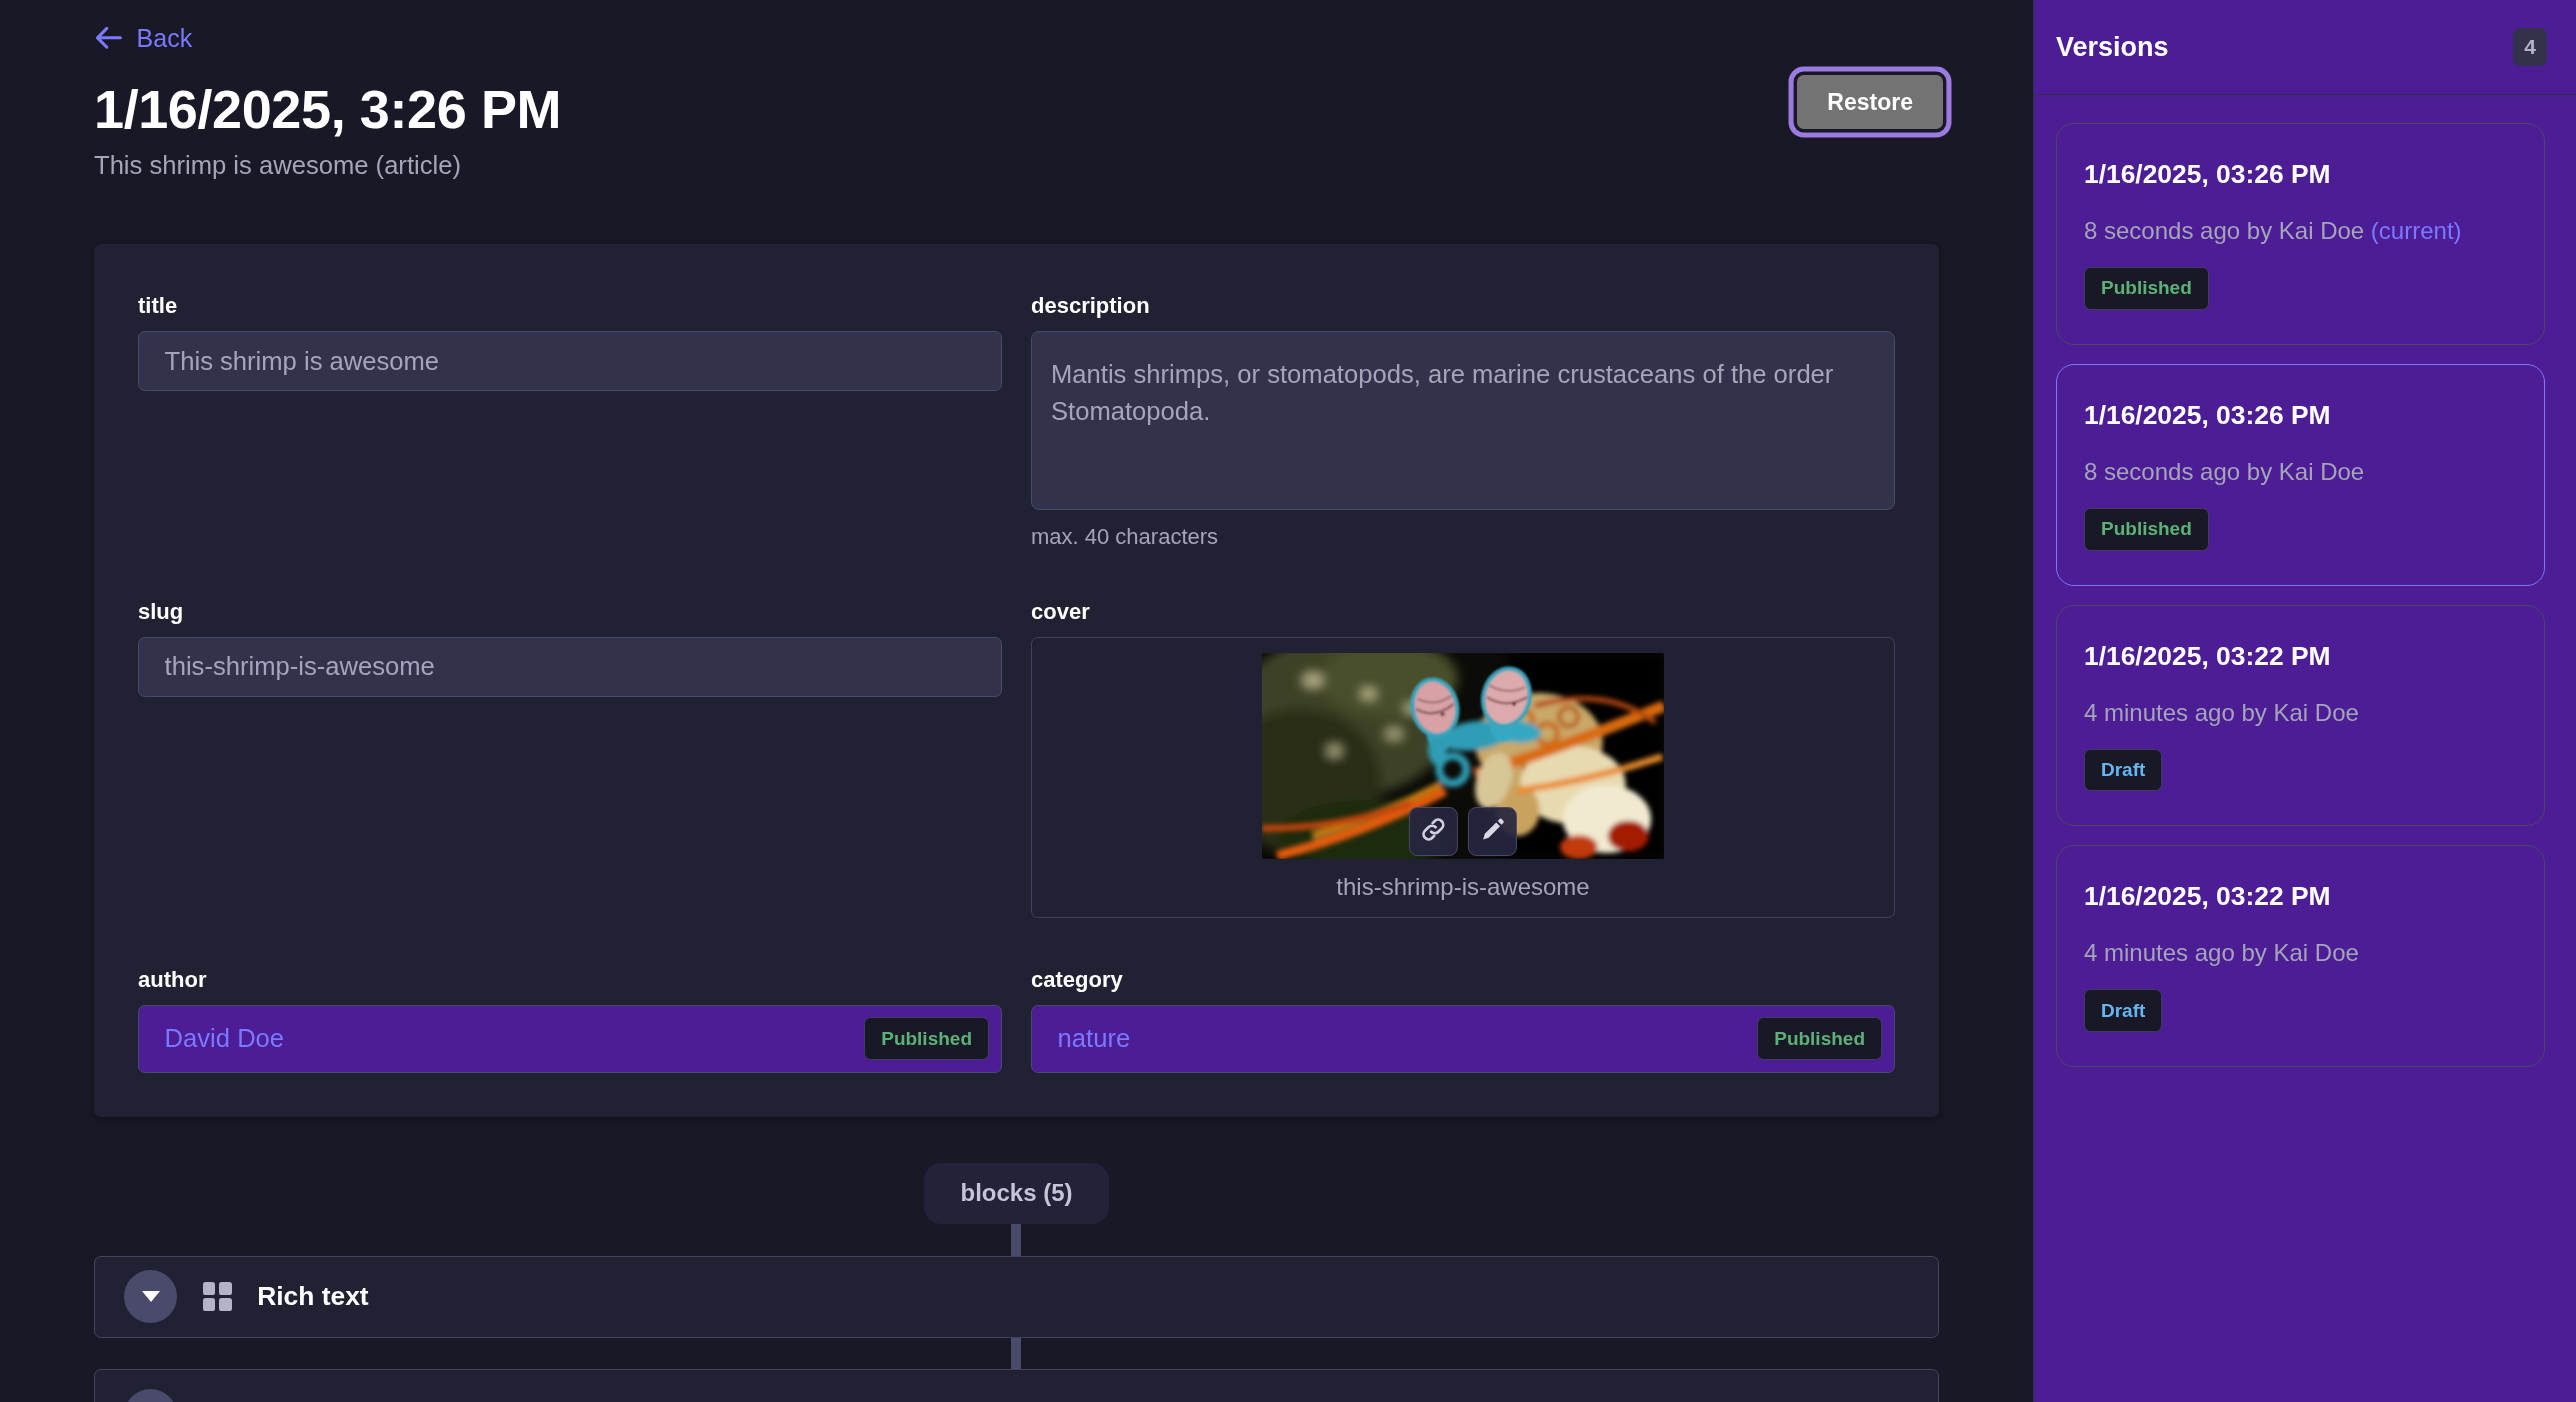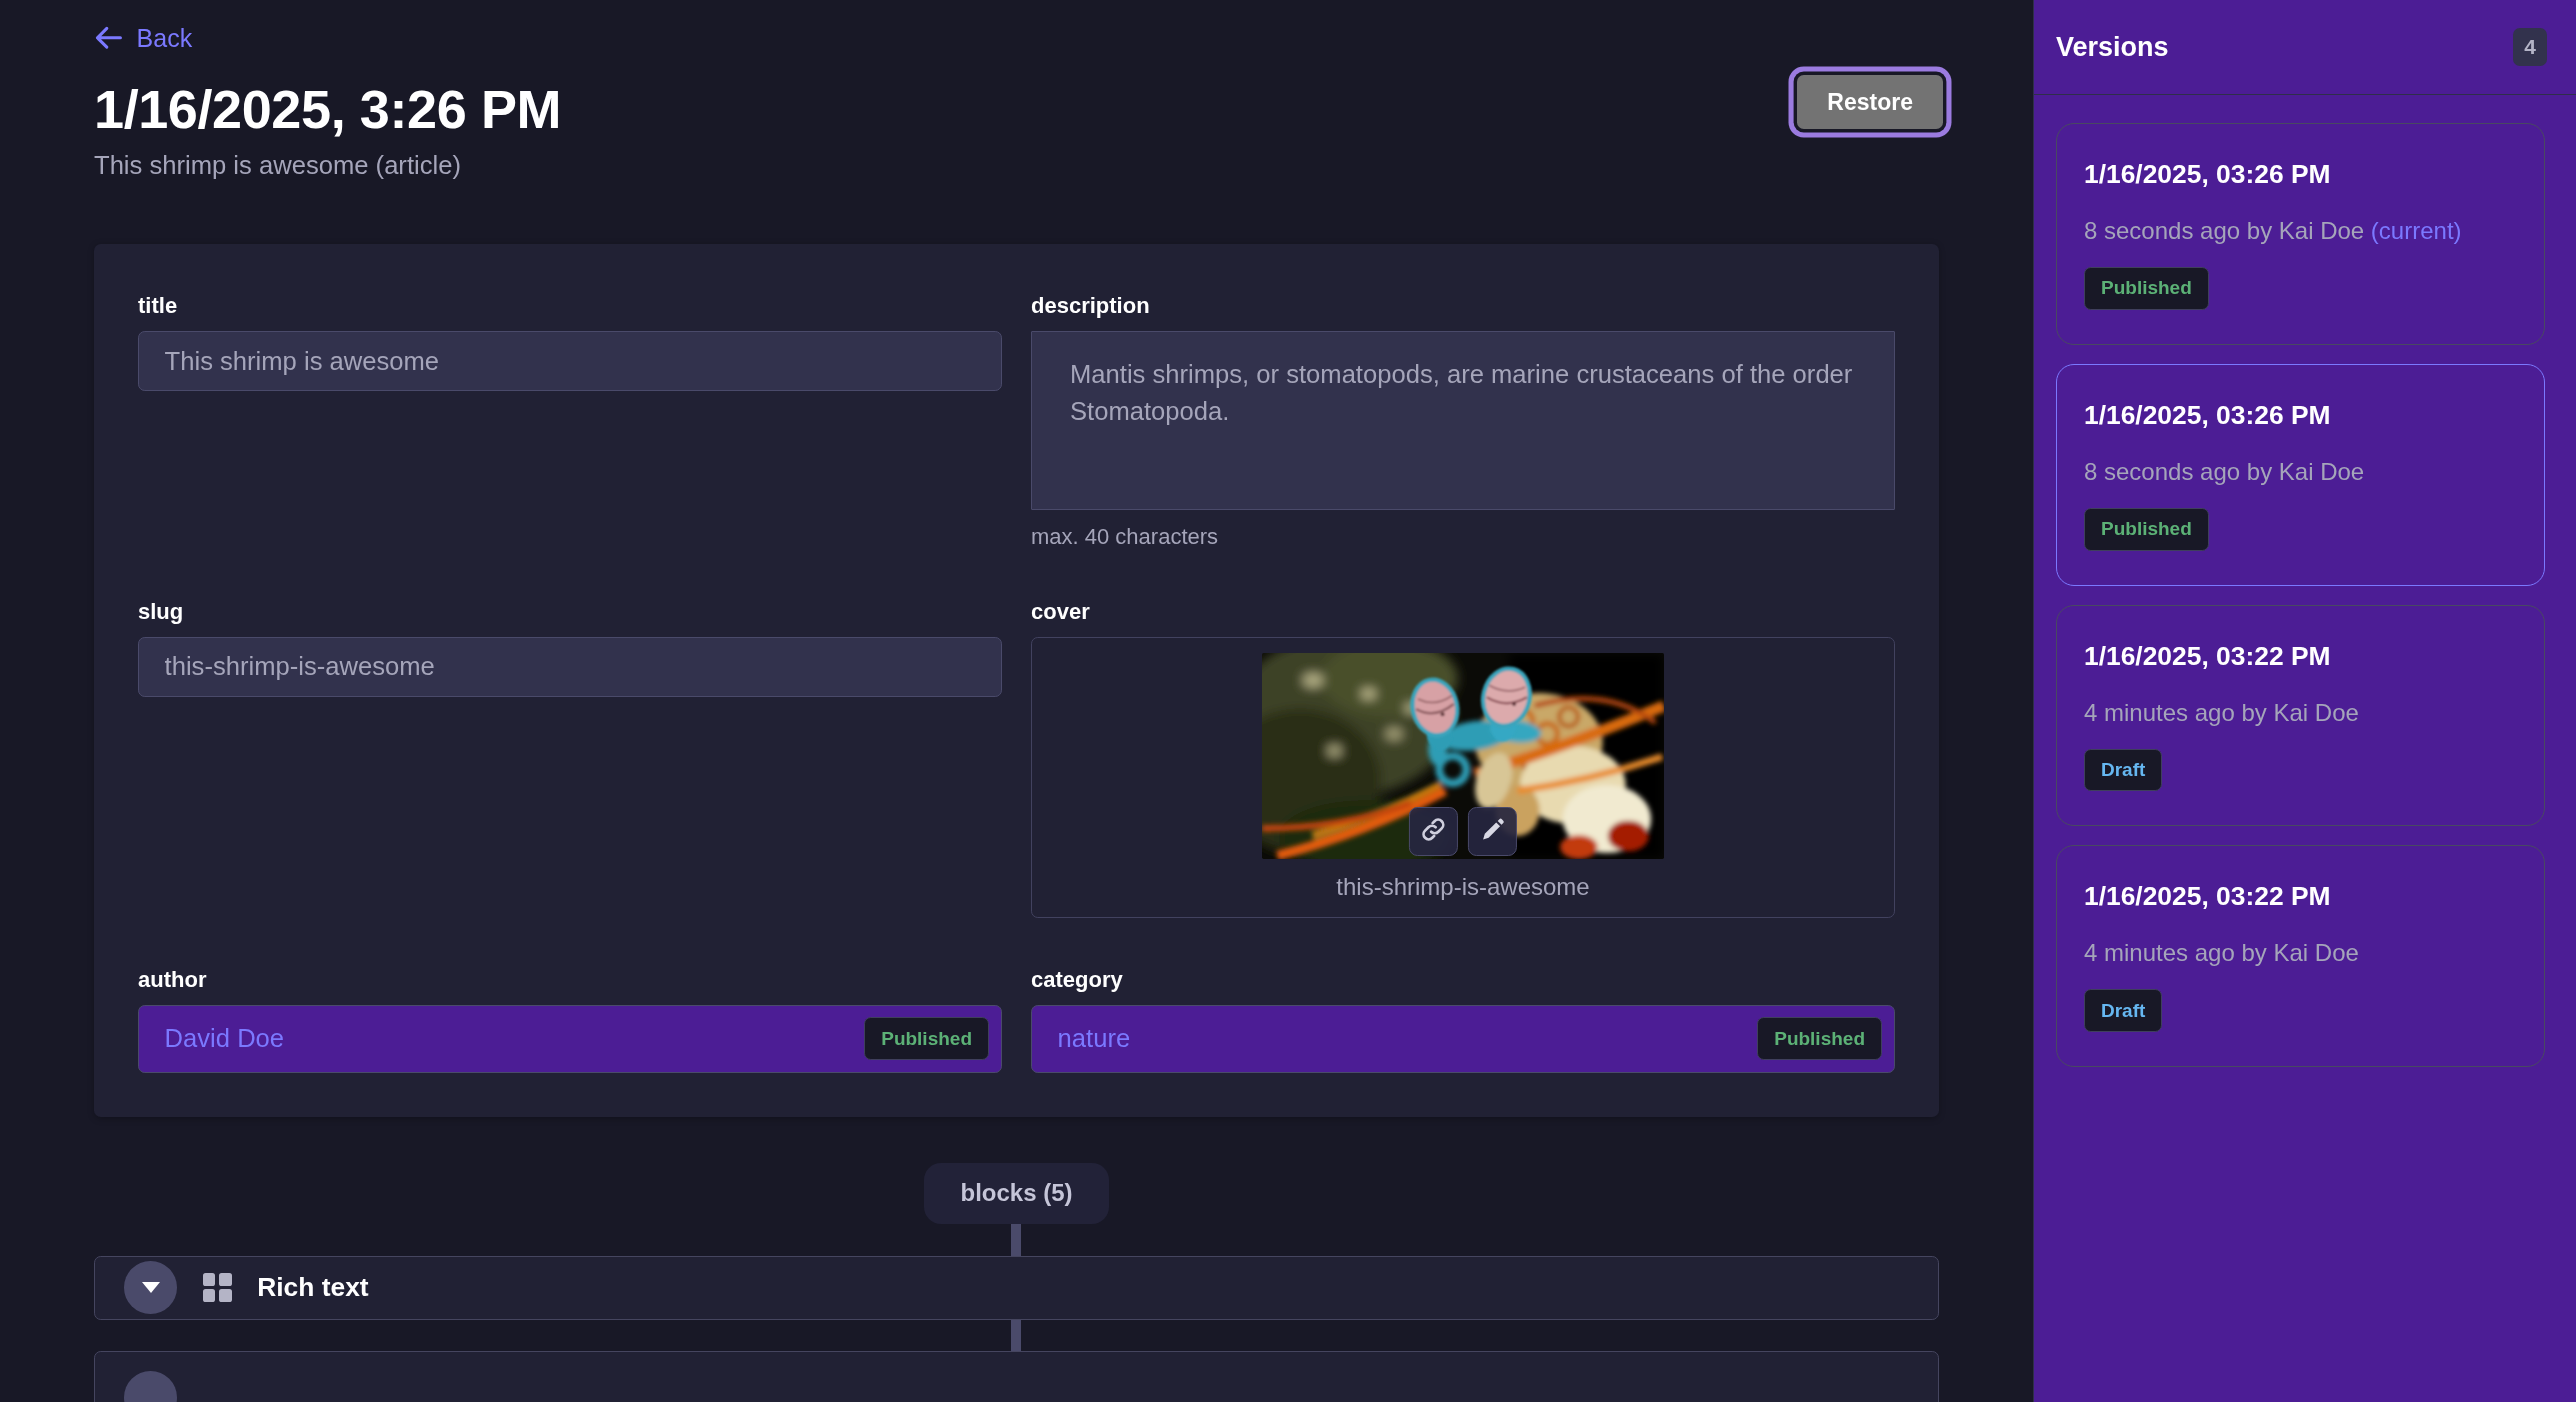--- a/index.html
+++ b/index.html
@@ -43,22 +43,22 @@
   .form-grid { display:grid; grid-template-columns:1fr 1fr; column-gap:29px; row-gap:49px; }
   .field-label { font-size:22px; font-weight:700; color:#fff; margin-bottom:12px; }
   .text-input {
     width:100%; height:60px;
     background:#32324d; border:1.7px solid #4a4a6a; border-radius:6.8px;
     color:#a5a5ba; font-size:25.6px; padding:0 25.6px;
     font-family:"Liberation Sans", sans-serif;
   }
   .textarea {
     width:100%; height:179px; overflow:hidden;
-    background:#32324d; border:1.7px solid #4a4a6a; border-radius:1px;
-    color:#a5a5ba; font-size:25.6px; line-height:37px; padding:24px 38px;
+    background:#32324d; border:1.7px solid #4a4a6a; border-radius:8px;
+    color:#a5a5ba; font-size:25.6px; line-height:37px; padding:24px 19px;
   }
   .hint { margin-top:13.6px; font-size:22px; color:#a5a5ba; }
 
   .cover-box {
     width:100%; height:281px;
     border:1.7px solid #42425f; border-radius:6.8px;
     display:flex; flex-direction:column; align-items:center;
     padding-top:15.3px;
   }
   .cover-media { position:relative; width:402px; height:206px; }
@@ -102,21 +102,21 @@
   .connector { width:10.2px; background:#4a4a6a; margin-left:917px; }
   .connector.seg1 { height:32px; }
   .connector.seg2 { height:31px; }
 
   .accordion {
     width:1845px; background:#212134;
     border:1.7px solid #45455f; border-radius:6.8px;
     display:flex; align-items:center; gap:25.6px;
     padding:0 29px;
   }
-  .accordion.first { height:64px; }
+  .accordion.first { height:82px; }
   .accordion.second { height:94px; }
   .acc-toggle {
     width:53px; height:53px; border-radius:50%;
     background:#4a4a6a; border:none; cursor:pointer;
     display:flex; align-items:center; justify-content:center; flex:none;
   }
   .chevron-down {
     width:0; height:0;
     border-left:9.4px solid transparent; border-right:9.4px solid transparent;
     border-top:11px solid #ffffff;

